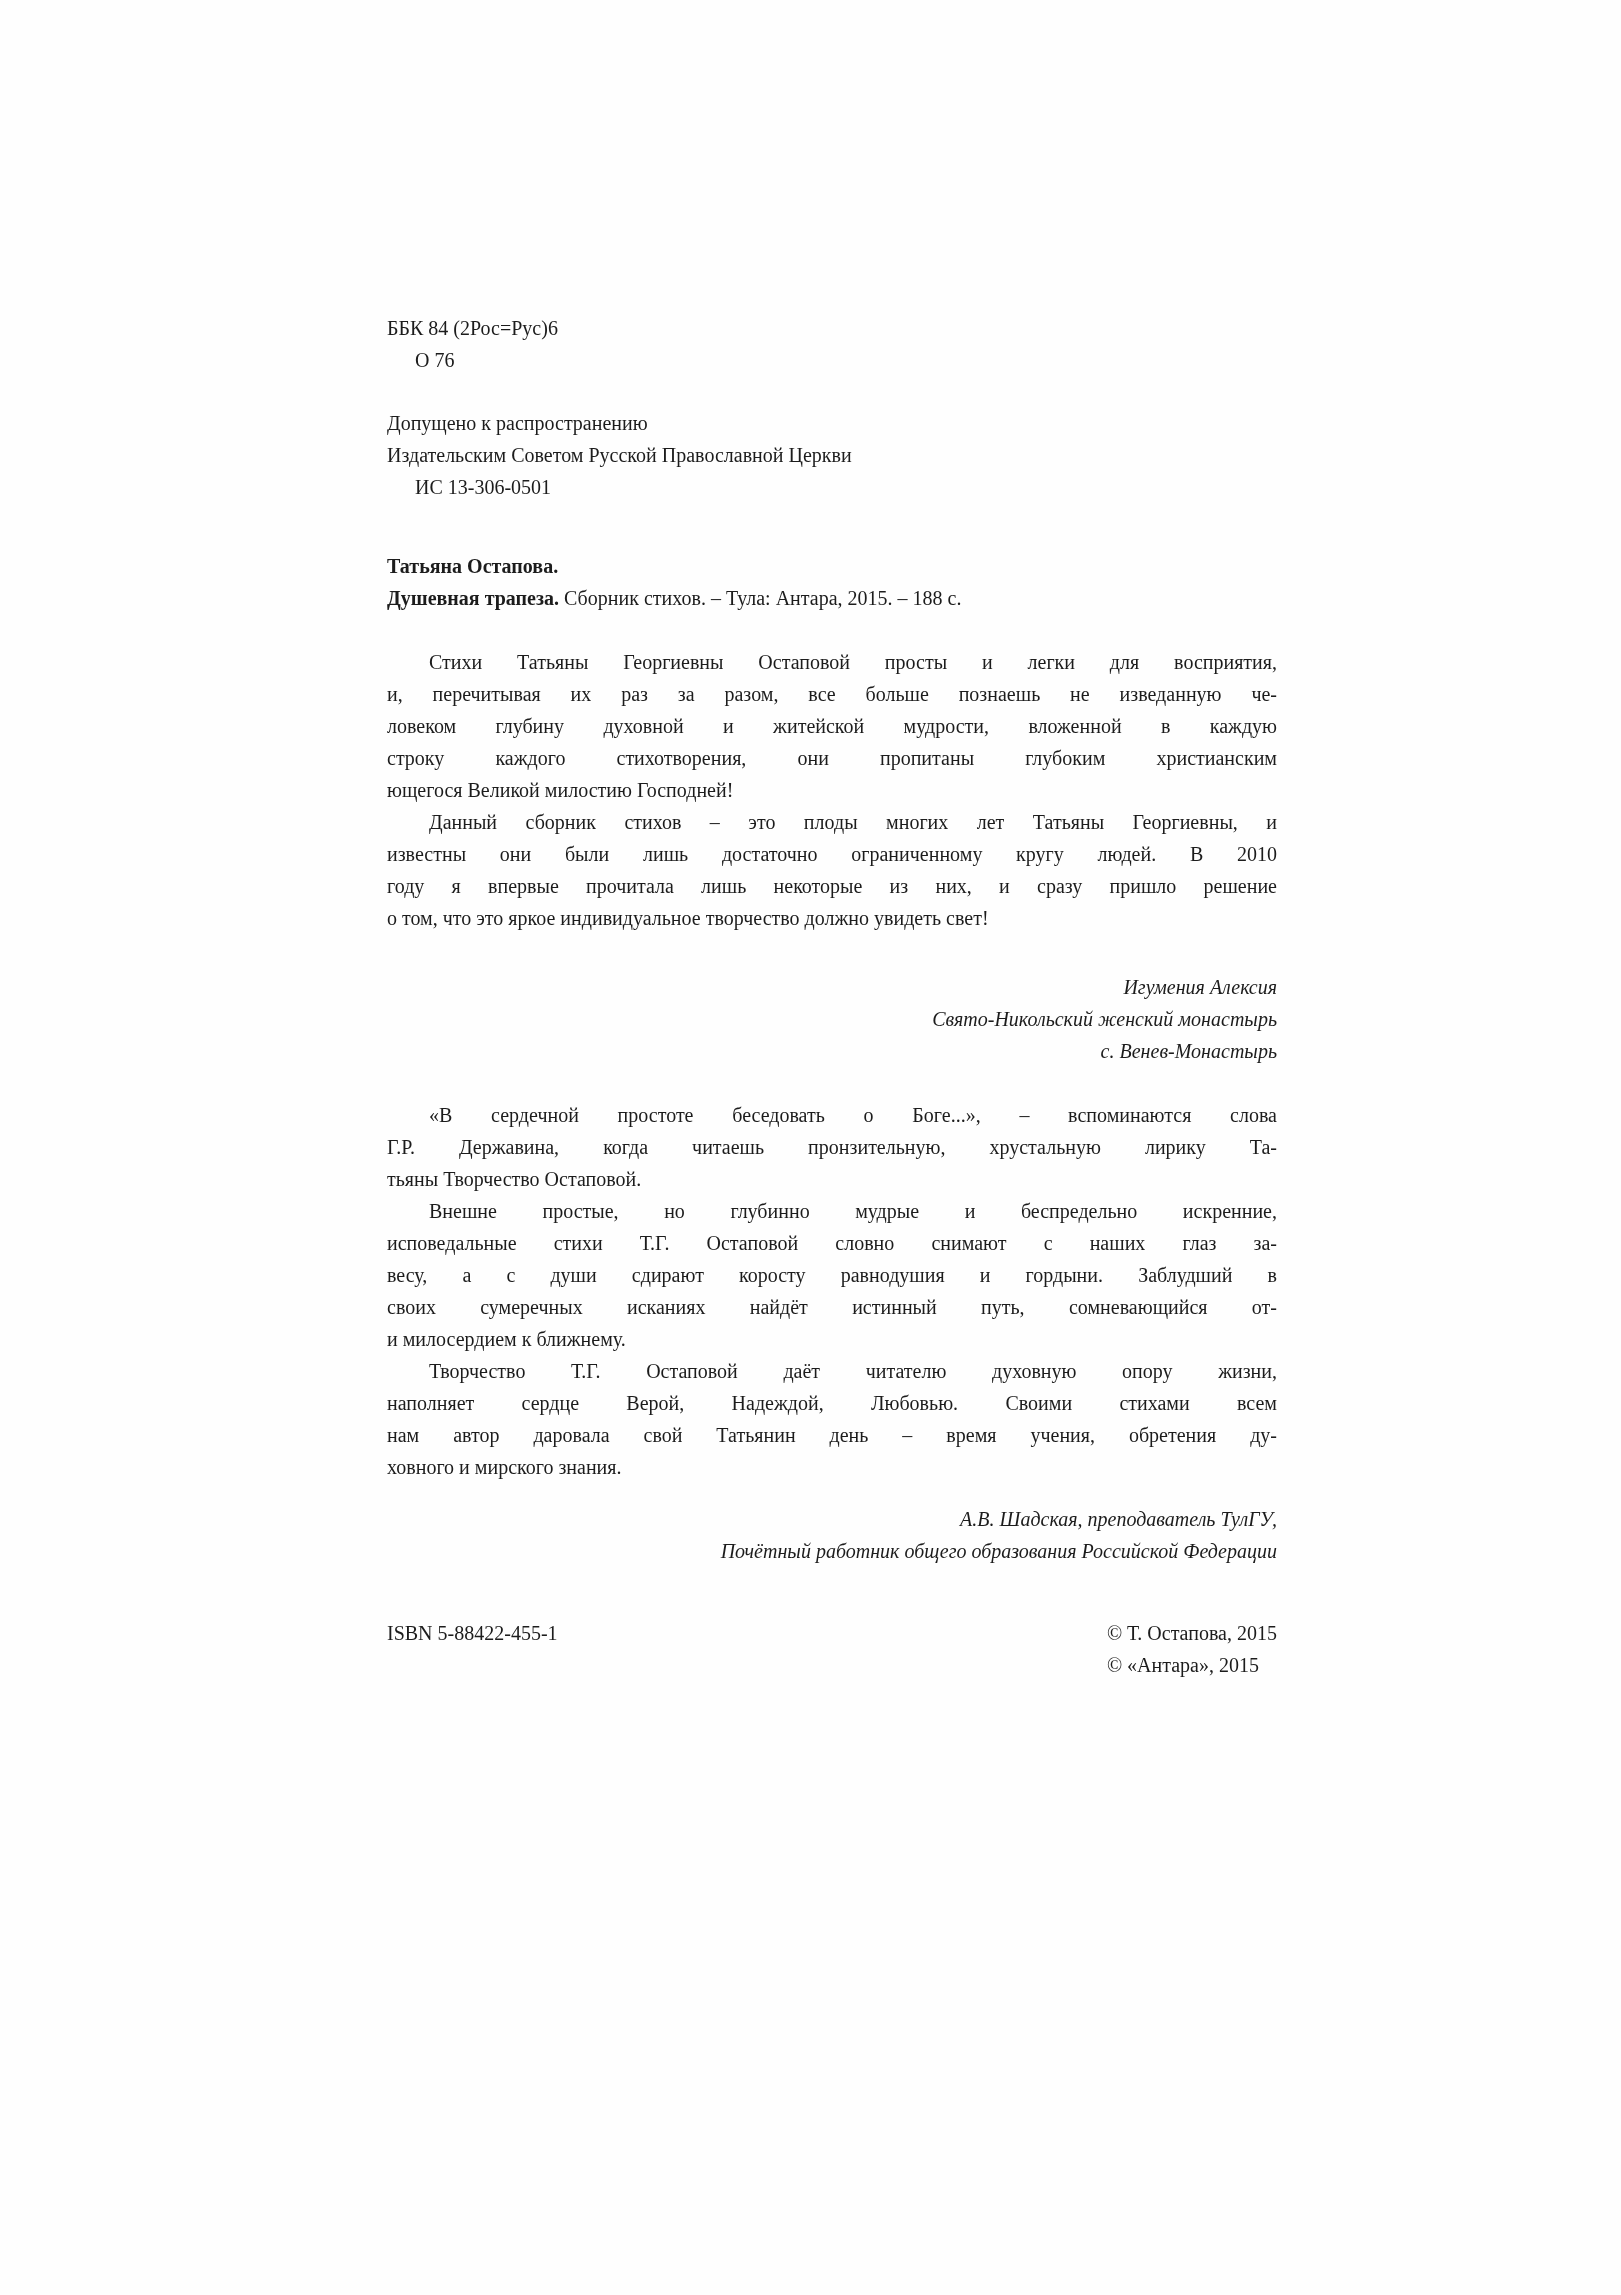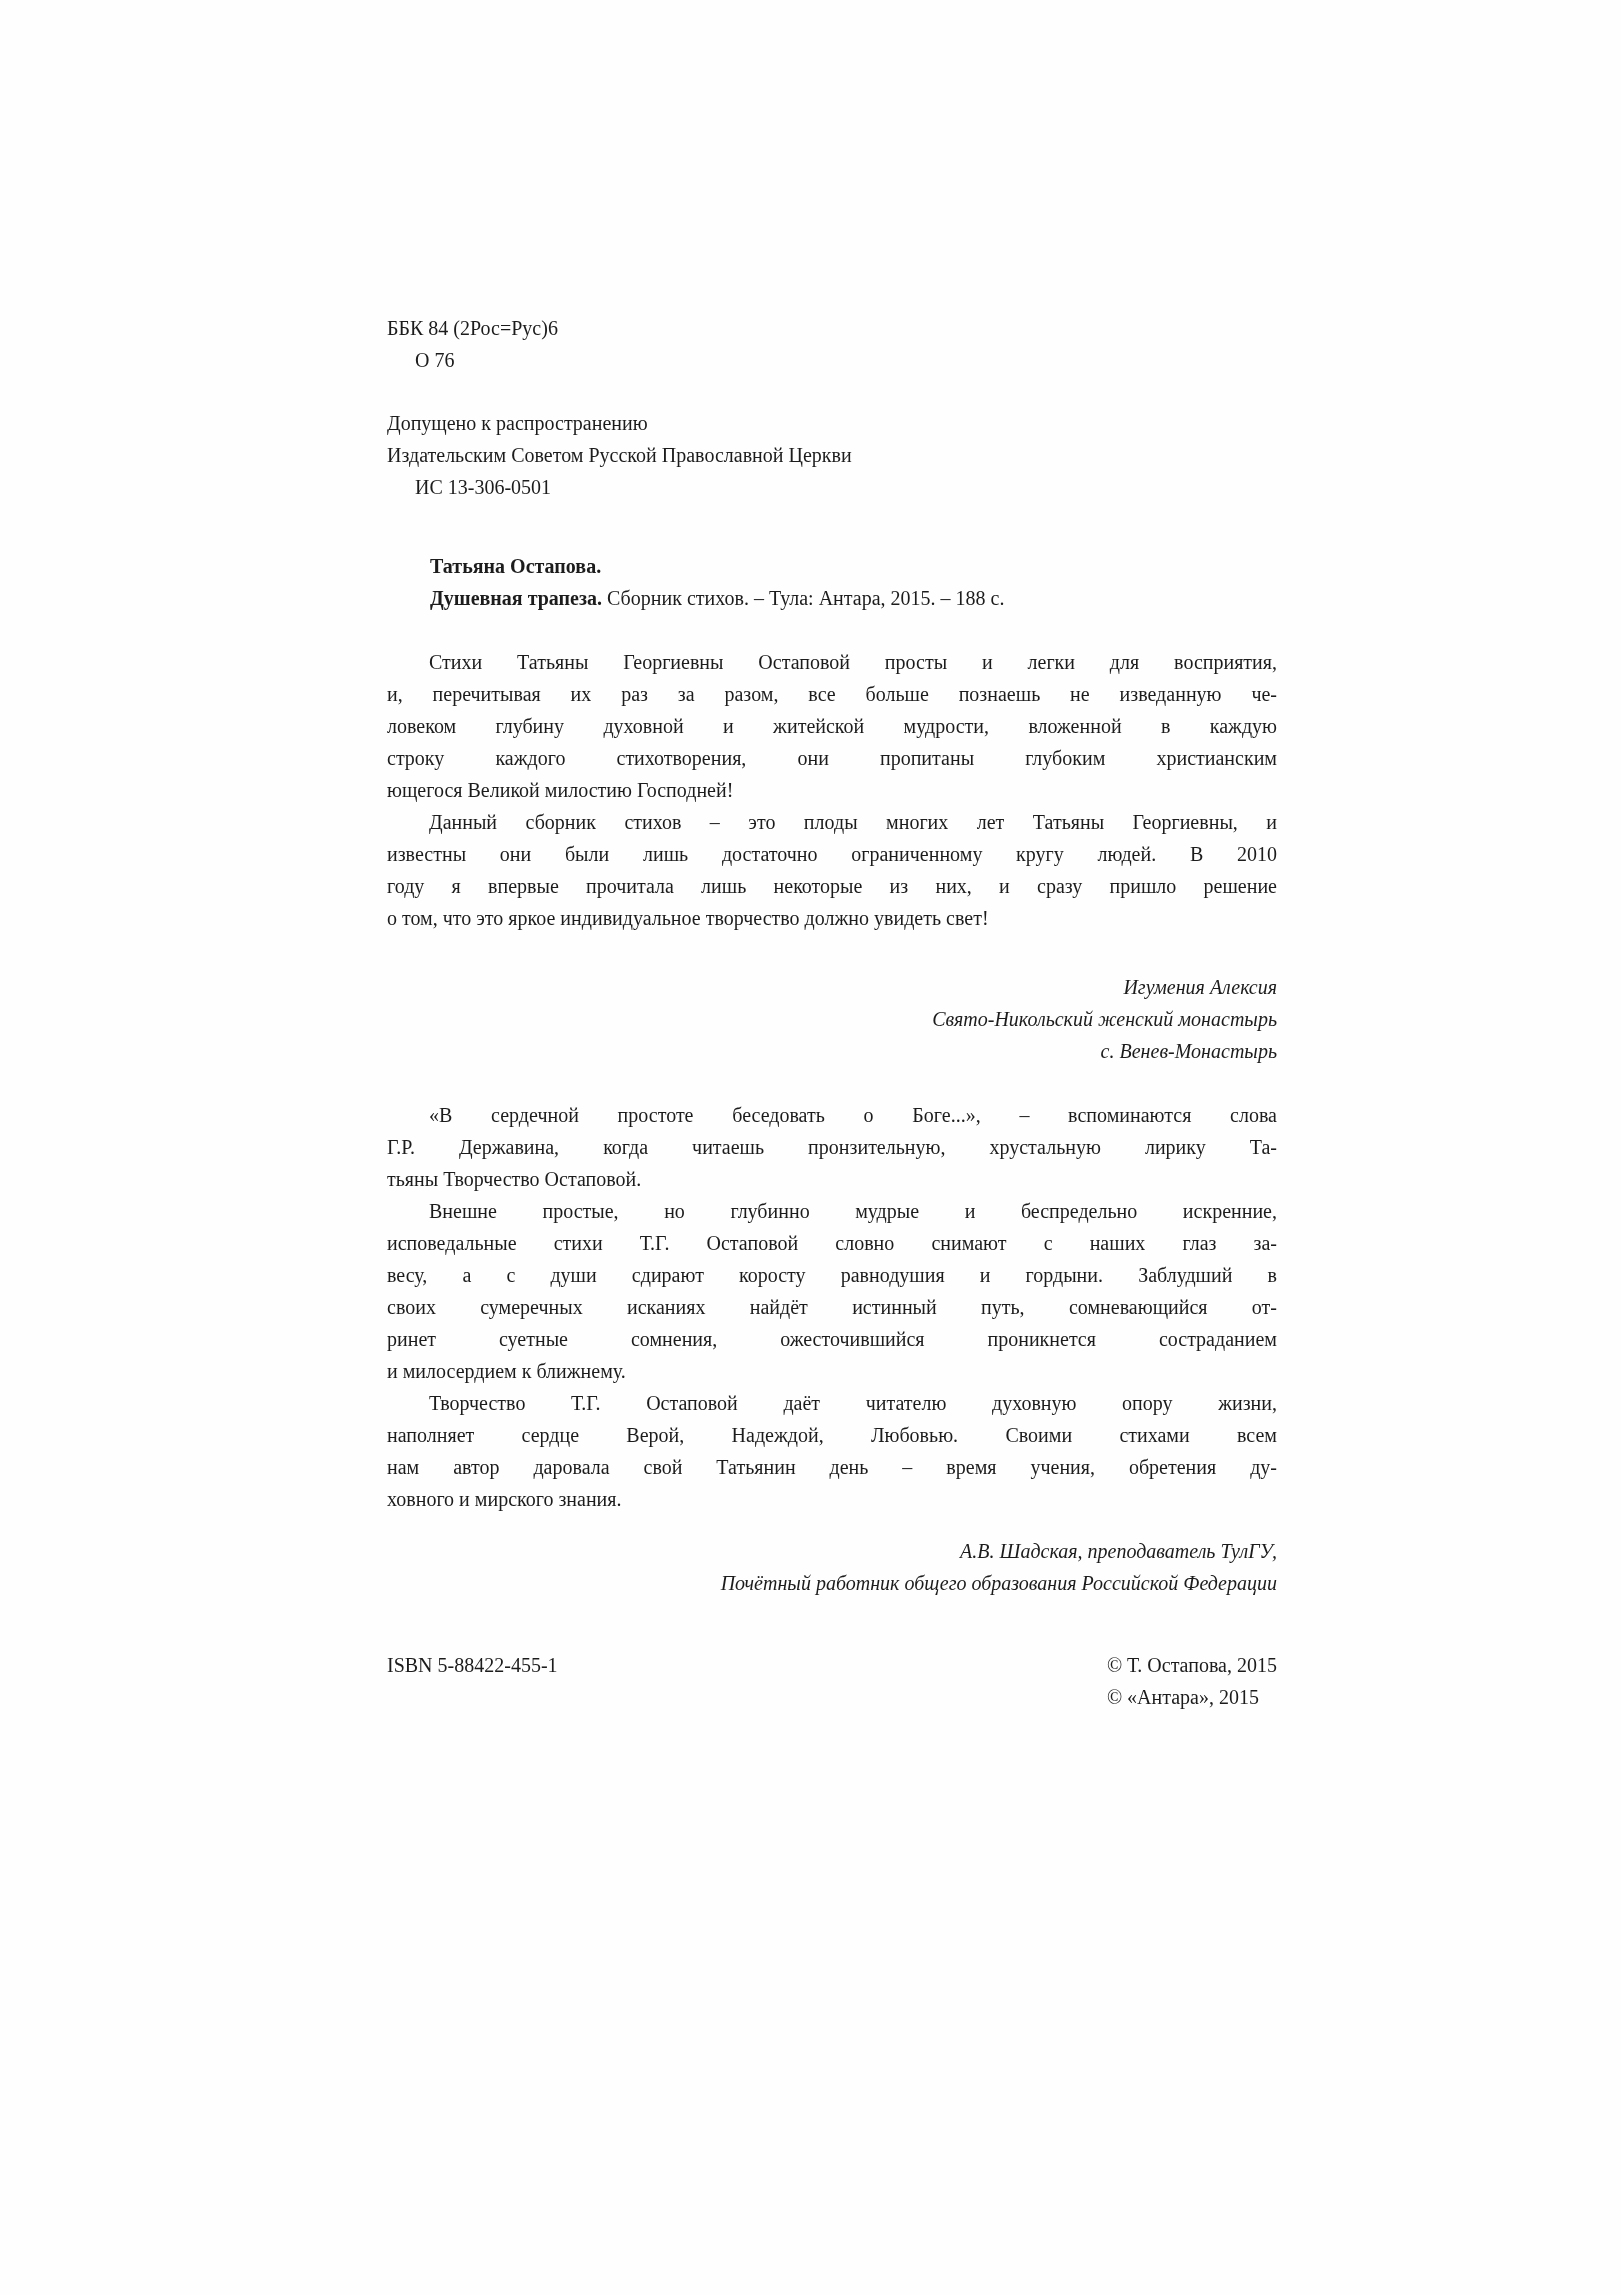--- a/index.html
+++ b/index.html
@@ -26,21 +26,21 @@
     left: 387px;
     top: 312px;
     width: 890px;
     font-size: 20px;
     line-height: 32px;
   }
   .block { margin: 0; }
   .indent-sub { padding-left: 28px; }
   .approval-block { margin-top: 31px; }
   .imprint-block { margin-top: 47px; }
-  .bold { font-weight: bold; margin-left: 43px; }
+  .bold { font-weight: bold; }
   .para { margin: 0; }
   .para-first { margin-top: 32px; }
   .para .line {
     text-align: justify;
     text-align-last: justify;
   }
   .para .line.last {
     text-align-last: left;
   }
   .para .line:first-child {
@@ -109,21 +109,20 @@
     <div class="para para-first">
         <div class="line">«В сердечной простоте беседовать о Боге...», – вспоминаются слова</div>
         <div class="line">Г.Р. Державина, когда читаешь пронзительную, хрустальную лирику Та-</div>
         <div class="line last">тьяны Творчество Остаповой.</div>
       </div>
     <div class="para">
         <div class="line">Внешне простые, но глубинно мудрые и беспредельно искренние,</div>
         <div class="line">исповедальные стихи Т.Г. Остаповой словно снимают с наших глаз за-</div>
         <div class="line">весу, а с души сдирают коросту равнодушия и гордыни. Заблудший в</div>
         <div class="line">своих сумеречных исканиях найдёт истинный путь, сомневающийся от-</div>
-        <div class="line">ринет суетные сомнения, ожесточившийся проникнется состраданием</div>
         <div class="line last">и милосердием к ближнему.</div>
       </div>
     <div class="para">
         <div class="line">Творчество Т.Г. Остаповой даёт читателю духовную опору жизни,</div>
         <div class="line">наполняет сердце Верой, Надеждой, Любовью. Своими стихами всем</div>
         <div class="line">нам автор даровала свой Татьянин день – время учения, обретения ду-</div>
         <div class="line last">ховного и мирского знания.</div>
       </div>
 
     <div class="sig sig-tight">

